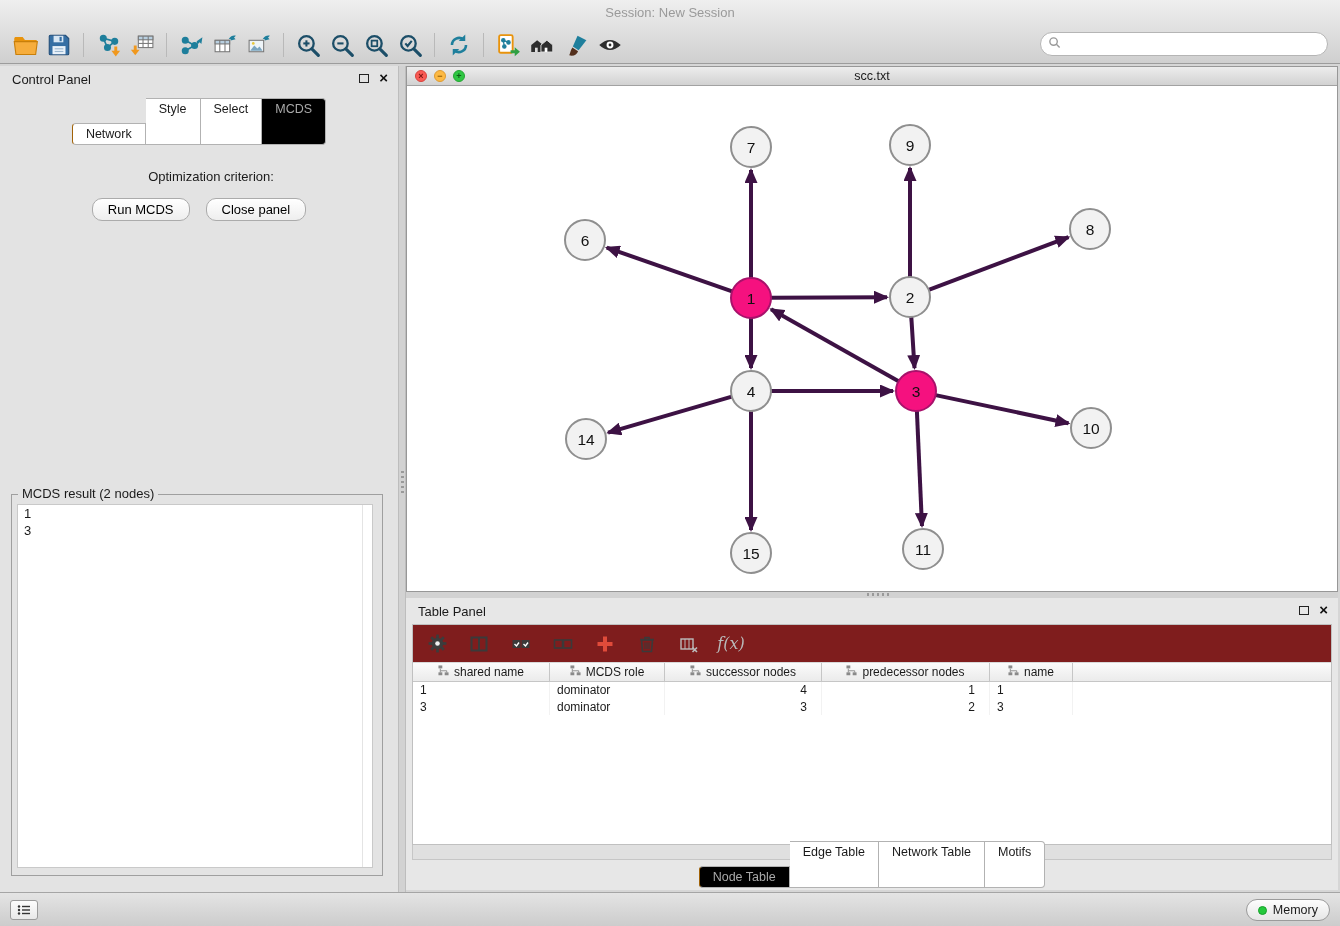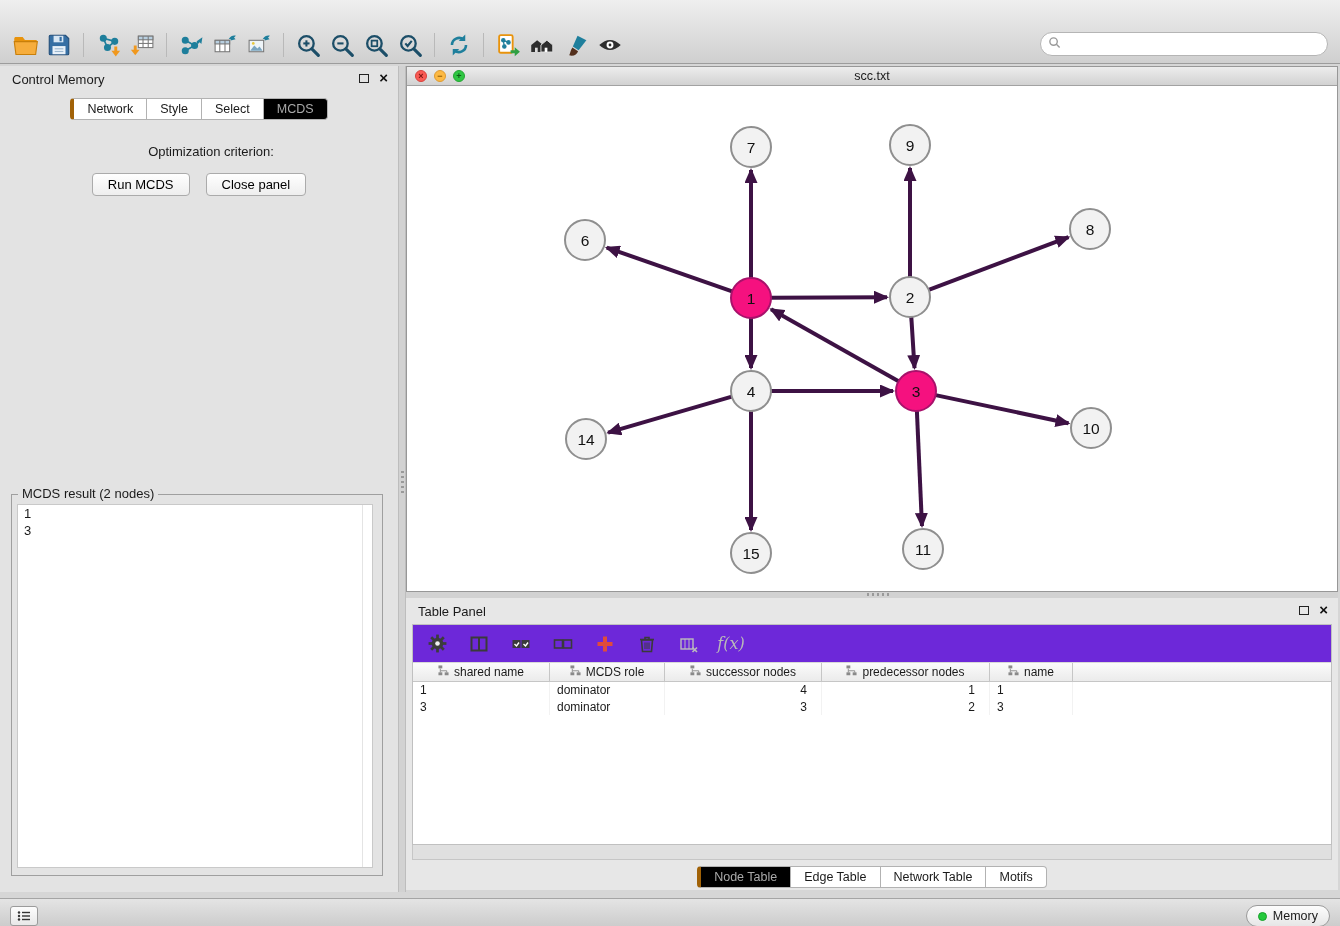--- a/index.html
+++ b/index.html
@@ -19,32 +19,32 @@
 
   
   .control-panel { position:absolute; left:0; top:66px; width:398px; bottom:34px; background:#e3e3e3; }
   .panel-header { position:relative; height:26px; }
   .panel-title { position:absolute; left:12px; top:6px; font-size:13px; }
   .panel-btns { position:absolute; right:10px; top:5px; display:flex; gap:10px; align-items:center; }
   .float-btn { width:10px; height:9px; border:1.6px solid #222; display:inline-block; }
   .close-btn { font-size:15px; font-weight:bold; line-height:14px; color:#111; }
   .tabs { display:flex; justify-content:center; margin-top:6px; }
   .tab { font-size:12.5px; padding:3px 13px; background:#fff; border:1px solid #b2b2b2; border-left:none; cursor:default; }
-  .tab:first-child { border-left:4px solid #a16207; border-radius:4px 0 0 4px; }
+  .tab:first-child { border-left:1px solid #a16207; border-radius:4px 0 0 4px;margin-top:25px; }
   .tab:last-child { border-radius:0 4px 4px 0; }
   .tab.active { background:#000000; color:#a9a9a9; }
   .opt-label { text-align:center; font-size:13px; margin-top:24px;padding-left:24px; }
   .dropdown { width:312px; height:24px; margin:9px auto 0; border:1px solid #aaa; border-radius:4px;
               background:linear-gradient(#fff,#f2f2f2); position:relative; font-size:13px;
               display:flex; align-items:center; padding-left:9px; }
   .dd-arrows { position:absolute; right:7px; top:5px; display:flex; flex-direction:column; gap:2px; }
   .dd-arrows .up { width:0;height:0;border-left:4px solid transparent;border-right:4px solid transparent;border-bottom:5px solid #555; }
   .dd-arrows .down { width:0;height:0;border-left:4px solid transparent;border-right:4px solid transparent;border-top:5px solid #555; }
   .cp-buttons { display:flex; justify-content:center; gap:16px; margin-top:14px; }
-  .btn { font-size:13px; padding:3px 15px; border:1px solid #ababab; border-radius:4px;
+  .btn { font-size:13px; padding:3px 15px; border:1px solid #ababab; border-radius:10px;
          background:linear-gradient(#fff,#eee); cursor:default; }
   .result-box { position:absolute; left:11px; right:15px; top:428px; bottom:16px; border:1px solid #9f9f9f; }
   .result-title { position:absolute; top:-9px; left:6px; background:#e3e3e3; padding:0 4px; font-size:13px; }
   .result-list { position:absolute; left:5px; right:9px; top:9px; bottom:7px; background:#fff; border:1px solid #c9c9c9; overflow:hidden; }
   .result-list::after { content:''; position:absolute; right:9px; top:0; bottom:0; width:1px; background:#e4e4e4; }
   .result-item { font-size:13px; padding:1px 6px; }
 
   
   .v-splitter { position:absolute; left:398px; width:8px; top:66px; bottom:34px; background:#d2d2d2;
                 border-left:1px solid #bdbdbd; border-right:1px solid #bdbdbd; }
@@ -63,46 +63,49 @@
   .light { width:12px; height:12px; border-radius:50%; font-size:9px; line-height:11px; text-align:center; font-weight:bold; }
   .light.red { background:#f95a54; border:1px solid #d8423c; color:#7c1210; }
   .light.yellow { background:#fdb943; border:1px solid #dd9b33; color:#8a5a06; }
   .light.green { background:#2fc643; border:1px solid #24a534; color:#0d5c16; }
   .nw-canvas { position:absolute; top:19px; left:0; right:0; bottom:0; background:#fff; }
   svg text { font-family:"Liberation Sans", sans-serif; }
 
   
   .table-panel { position:absolute; left:406px; top:598px; width:932px; height:292px; background:#e7e7e7; }
   .tp-inner { position:absolute; left:6px; right:6px; top:26px; height:221px; background:#fff; border:1px solid #c0c0c0; }
-  .tp-toolbar { height:38px; background:#6d28d9; border-bottom:1px solid #d8d8d8; display:flex; align-items:center; padding-left:12px; gap:18px; }
+  .tp-toolbar { height:38px; background:#7f1d1d; border-bottom:1px solid #d8d8d8; display:flex; align-items:center; padding-left:12px; gap:18px; }
   .tt-btn { display:inline-flex; align-items:center; justify-content:center; width:24px; height:24px; cursor:default; }
   .fx { font-family:"DejaVu Serif", serif; font-style:italic; font-size:16px; color:#b9b9b9; }
   .table-header { display:flex; height:19px; background:linear-gradient(#fbfbfb,#ebebeb); border-bottom:1px solid #c6c6c6; }
   .th { display:flex; align-items:center; justify-content:center; gap:5px; font-size:12px;
         border-right:1px solid #c6c6c6; height:100%; }
   .th-label { white-space:nowrap; }
   .tr { display:flex; height:16.5px; }
   .td { font-size:12px; padding:1px 0 0 7px; border-right:1px solid #f2f2f2; white-space:nowrap; }
   .td.num { text-align:right; padding-right:14px; padding-left:0; }
   .tp-hscroll { position:absolute; left:6px; right:6px; top:247px; height:15px; background:#e0e0e0; border:1px solid #c6c6c6; border-top:none; }
   .tp-tabs { position:absolute; left:0; right:0; bottom:2px; display:flex; justify-content:center; }
 
   
-  .status-bar { position:absolute; left:0; right:0; bottom:0; height:28px;
+  .status-bar { position:absolute; left:0; right:0; bottom:0; height:34px;
                 background:linear-gradient(#e4e4e4,#cccccc); border-top:1px solid #a5a5a5; }
   .status-left-btn { position:absolute; left:10px; top:7px; width:28px; height:20px; border:1px solid #9b9b9b;
                      border-radius:3px; background:linear-gradient(#fdfdfd,#e8e8e8); display:flex; align-items:center; justify-content:center; }
   .memory-btn { position:absolute; right:10px; top:6px; height:22px; border:1px solid #9b9b9b; border-radius:11px;
                 background:linear-gradient(#fdfdfd,#e6e6e6); display:flex; align-items:center; gap:6px; padding:0 11px; font-size:12.5px; }
   .mem-dot { width:9px; height:9px; border-radius:50%; border:1px solid #17a02b; }
 </style>
 </head>
 <body>
 
 <div class="chrome">
+  <div class="titlebar">
+    <span>Session: New Session</span>
+  </div>
   <div class="toolbar" id="toolbar-icons">
       <span class="tb-btn">
         <svg viewBox="0 0 24 24" width="27" height="27">
           <path d="M2 6c0-1 .6-1.6 1.5-1.6h6l2 2.6H21c.9 0 1.4.6 1.3 1.4V9H2z" fill="#e8930c"></path>
           <path d="M3.5 20L2 8.5h20.5L21 20z" fill="#f6ad3c" stroke="#c87f0a"></path>
         </svg>
       </span>
       <span class="tb-btn">
         <svg viewBox="0 0 24 24" width="26" height="26">
           <path d="M3 4c0-.6.4-1 1-1h14l3 3v14c0 .6-.4 1-1 1H4c-.6 0-1-.4-1-1z" fill="#366fa4" stroke="#234e79"></path>
@@ -248,21 +251,21 @@
           <circle cx="6" cy="6" r="4" fill="none" stroke="#9a9a9a" stroke-width="1.5"></circle>
           <line x1="9" y1="9" x2="12.5" y2="12.5" stroke="#9a9a9a" stroke-width="1.5"></line>
         </svg>
     </span>
     <input type="text" value="" style="">
   </div>
 </div>
 
 <div class="control-panel">
   <div class="panel-header">
-    <span class="panel-title">Control Memory</span>
+    <span class="panel-title">Control Panel</span>
     <span class="panel-btns">
       <span class="float-btn"></span>
       <span class="close-btn">×</span>
     </span>
   </div>
   <div class="tabs" id="cp-tabs">
       <span class="tab">Network</span>
       <span class="tab">Style</span>
       <span class="tab">Select</span>
       <span class="tab active">MCDS</span>

